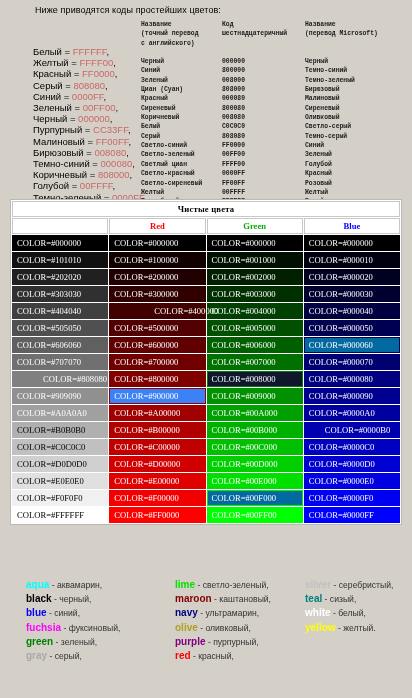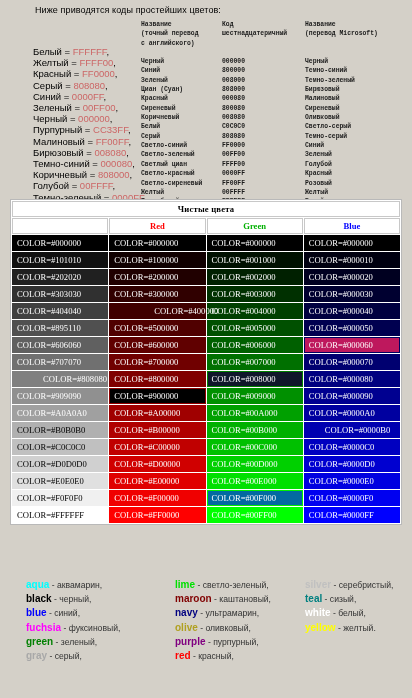--- a/index.html
+++ b/index.html
@@ -155,46 +155,46 @@
             <td style="background: rgb(0, 48, 0); border-color: rgb(0, 48, 0); color: rgb(255, 255, 255);">COLOR=#003000</td>
             <td style="background: rgb(0, 0, 48); border-color: rgb(0, 0, 48); color: rgb(255, 255, 255);">COLOR=#000030</td>
           </tr>
           <tr>
             <td style="background: rgb(64, 64, 64); border-color: rgb(64, 64, 64); color: rgb(255, 255, 255);">COLOR=#404040</td>
             <td style="background: rgb(64, 0, 0); border-color: rgb(64, 0, 0); color: rgb(255, 255, 255); padding-left: 44px;">COLOR=#400000</td>
             <td style="background: rgb(0, 64, 0); border-color: rgb(0, 64, 0); color: rgb(255, 255, 255);">COLOR=#004000</td>
             <td style="background: rgb(0, 0, 64); border-color: rgb(0, 0, 64); color: rgb(255, 255, 255);">COLOR=#000040</td>
           </tr>
           <tr>
-            <td style="background: rgb(80, 80, 80); border-color: rgb(80, 80, 80); color: rgb(255, 255, 255);">COLOR=#895110</td>
+            <td style="background: rgb(80, 80, 80); border-color: rgb(80, 80, 80); color: rgb(255, 255, 255);">COLOR=#505050</td>
             <td style="background: rgb(80, 0, 0); border-color: rgb(80, 0, 0); color: rgb(255, 255, 255);">COLOR=#500000</td>
             <td style="background: rgb(0, 80, 0); border-color: rgb(0, 80, 0); color: rgb(255, 255, 255);">COLOR=#005000</td>
             <td style="background: rgb(0, 0, 80); border-color: rgb(0, 0, 80); color: rgb(255, 255, 255);">COLOR=#000050</td>
           </tr>
           <tr>
             <td style="background: rgb(96, 96, 96); border-color: rgb(96, 96, 96); color: rgb(255, 255, 255);">COLOR=#606060</td>
             <td style="background: rgb(96, 0, 0); border-color: rgb(96, 0, 0); color: rgb(255, 255, 255);">COLOR=#600000</td>
             <td style="background: rgb(0, 96, 0); border-color: rgb(0, 96, 0); color: rgb(255, 255, 255);">COLOR=#006000</td>
-            <td style="background: #be185d; border-color: rgb(0, 0, 96); color: rgb(255, 255, 255);">COLOR=#000060</td>
+            <td style="background: #0369a1; border-color: rgb(0, 0, 96); color: rgb(255, 255, 255);">COLOR=#000060</td>
           </tr>
           <tr>
             <td style="background: rgb(112, 112, 112); border-color: rgb(112, 112, 112); color: rgb(255, 255, 255);">COLOR=#707070</td>
             <td style="background: rgb(112, 0, 0); border-color: rgb(112, 0, 0); color: rgb(255, 255, 255);">COLOR=#700000</td>
             <td style="background: rgb(0, 112, 0); border-color: rgb(0, 112, 0); color: rgb(255, 255, 255);">COLOR=#007000</td>
             <td style="background: rgb(0, 0, 112); border-color: rgb(0, 0, 112); color: rgb(255, 255, 255);">COLOR=#000070</td>
           </tr>
           <tr>
             <td style="background: rgb(128, 128, 128); border-color: rgb(128, 128, 128); color: rgb(255, 255, 255); padding-left: 30px;">COLOR=#808080</td>
             <td style="background: rgb(128, 0, 0); border-color: rgb(128, 0, 0); color: rgb(255, 255, 255);">COLOR=#800000</td>
             <td style="background: #0f172a; border-color: rgb(0, 128, 0); color: rgb(255, 255, 255);">COLOR=#008000</td>
             <td style="background: rgb(0, 0, 128); border-color: rgb(0, 0, 128); color: rgb(255, 255, 255);">COLOR=#000080</td>
           </tr>
           <tr>
             <td style="background: rgb(144, 144, 144); border-color: rgb(144, 144, 144); color: rgb(255, 255, 255);">COLOR=#909090</td>
-            <td style="background: #000000; border-color: rgb(144, 0, 0); color: rgb(255, 255, 255);">COLOR=#900000</td>
+            <td style="background: #3b82f6; border-color: rgb(144, 0, 0); color: rgb(255, 255, 255);">COLOR=#900000</td>
             <td style="background: rgb(0, 144, 0); border-color: rgb(0, 144, 0); color: rgb(255, 255, 255);">COLOR=#009000</td>
             <td style="background: rgb(0, 0, 144); border-color: rgb(0, 0, 144); color: rgb(255, 255, 255);">COLOR=#000090</td>
           </tr>
           <tr>
             <td style="background: rgb(160, 160, 160); border-color: rgb(160, 160, 160); color: rgb(255, 255, 255);">COLOR=#A0A0A0</td>
             <td style="background: rgb(160, 0, 0); border-color: rgb(160, 0, 0); color: rgb(255, 255, 255);">COLOR=#A00000</td>
             <td style="background: rgb(0, 160, 0); border-color: rgb(0, 160, 0); color: rgb(255, 255, 255);">COLOR=#00A000</td>
             <td style="background: rgb(0, 0, 160); border-color: rgb(0, 0, 160); color: rgb(255, 255, 255);">COLOR=#0000A0</td>
           </tr>
           <tr>

